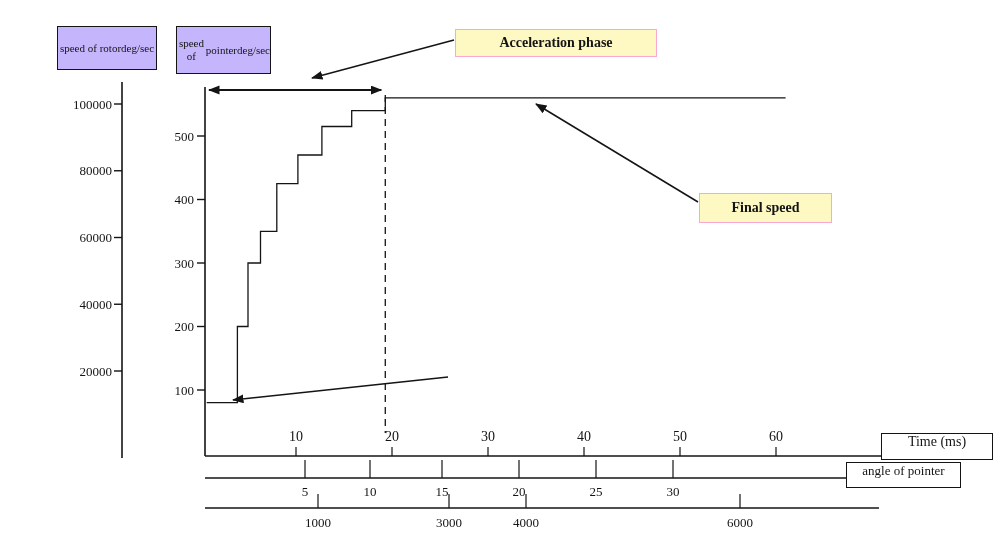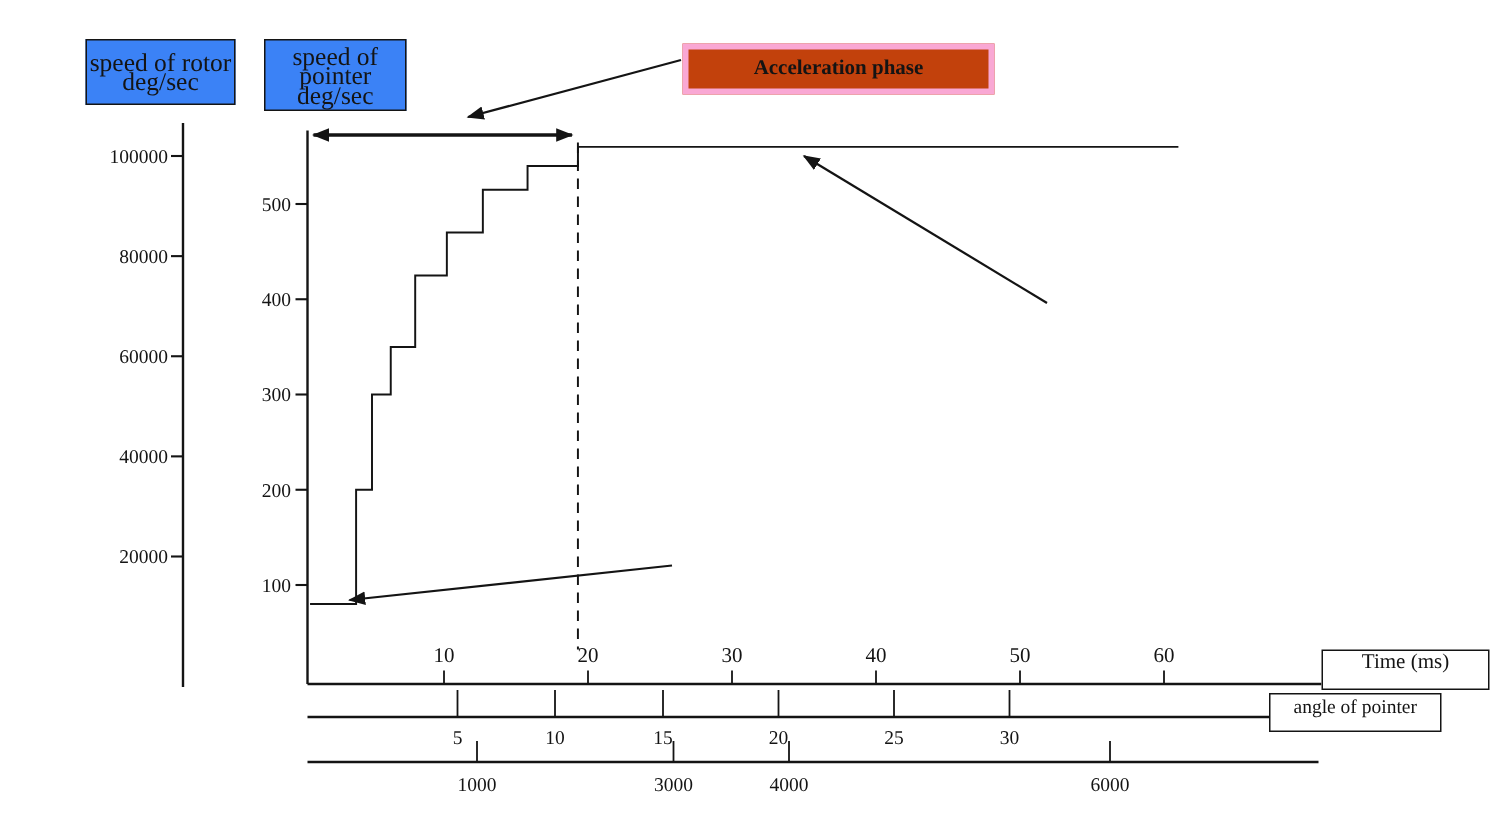--- a/index.html
+++ b/index.html
@@ -1,24 +1,24 @@
 <!DOCTYPE html>
 <html><head>
 <meta charset="utf-8">
 <style>
   html,body{margin:0;padding:0;background:#ffffff}
   .figure{position:relative;width:1000px;height:544px;background:#fff;
           font-family:"Liberation Serif","DejaVu Serif",serif;color:#141414;overflow:hidden}
   #chart-svg{position:absolute;left:0;top:0}
   #chart-svg text{font-family:"Liberation Serif","DejaVu Serif",serif;fill:#141414}
-  .hbox{position:absolute;border:1px solid #141414;display:flex;flex-direction:column;
+  .hbox{position:absolute;border:1px solid #141414;display:flex;flex-direction:row;
         align-items:center;justify-content:center;text-align:center;
-        font-size:17px;line-height:13px;background:#3b82f6}
-  .annbox{position:absolute;border:4px solid #f9a8d4;display:flex;align-items:center;
-          justify-content:center;font-size:14px;background:#c2410c}
+        font-size:11px;line-height:13px;background:#c4b5fd}
+  .annbox{position:absolute;border:1px solid #f9a8d4;display:flex;align-items:center;
+          justify-content:center;font-size:14px;background:#fef9c3}
   .bold{font-weight:bold}
   .sbox{position:absolute;border:1px solid #141414;display:flex;align-items:flex-start;
         justify-content:center;font-size:13px;background:#fff}
 </style>
 </head>
 <body>
 
 <div class="figure">
 
   <svg id="chart-svg" width="1000" height="544" viewBox="0 0 1000 544">
@@ -100,20 +100,23 @@
   <div class="hbox" style="left:176px;top:26px;width:93px;height:46px">
     <span>speed of</span>
     <span>pointer</span>
     <span>deg/sec</span>
   </div>
 
   <div class="annbox bold" style="left:455px;top:29px;width:200px;height:26px">
     <span>Acceleration phase</span>
   </div>
 
+  <div class="annbox bold" style="left:699px;top:193px;width:131px;height:28px">
+    <span>Final speed</span>
+  </div>
 
 
   <div class="sbox" style="left:881px;top:433px;width:110px;height:25px;font-size:14px">
     <span>Time (ms)</span>
   </div>
 
   <div class="sbox" style="left:846px;top:462px;width:113px;height:24px">
     <span>angle of pointer</span>
   </div>
 

